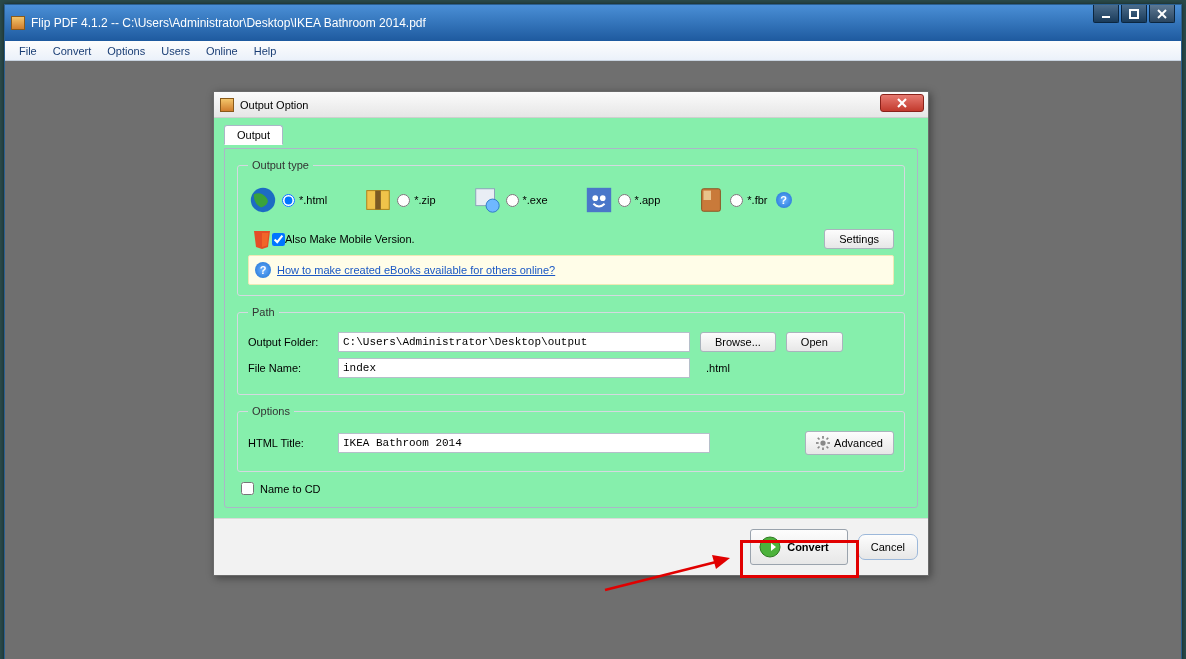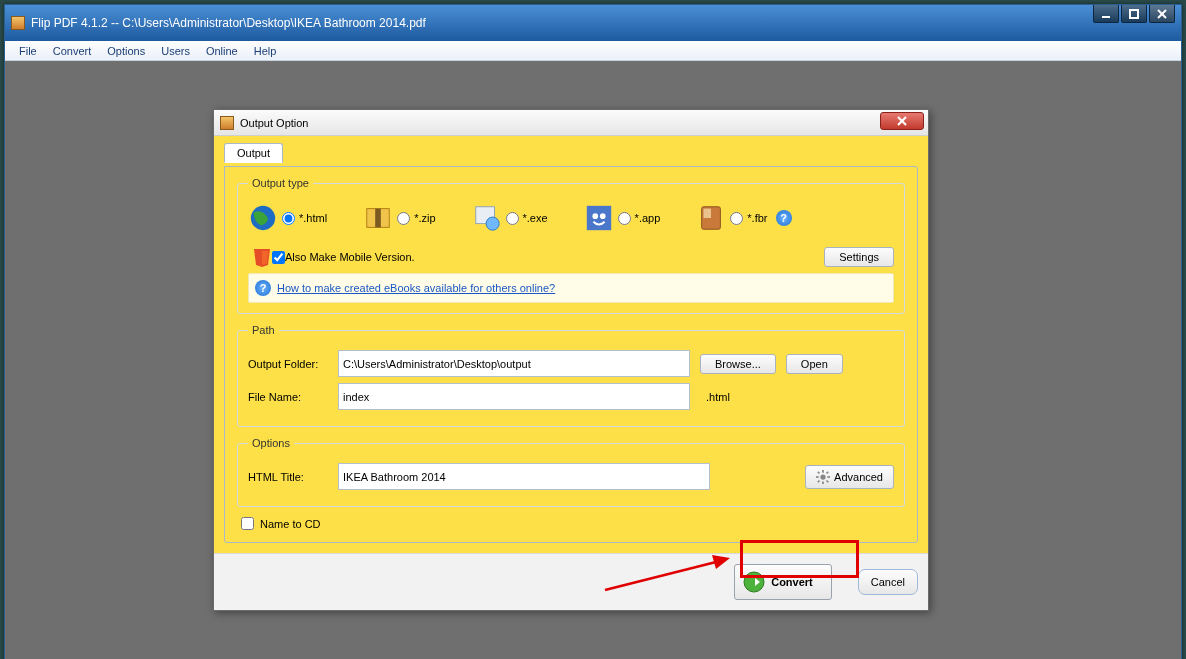--- a/index.html
+++ b/index.html
@@ -12,21 +12,21 @@
 .titlebar .title-text { flex: 1; font-size: 12px; }
 .win-controls { display: flex; position: absolute; top: 0; right: 6px; }
 .win-btn { width: 26px; height: 18px; background: linear-gradient(#4b6c8b,#1a3b5a); border: 1px solid #0b2640; border-top: none; margin-left: 2px; display:flex;align-items:center;justify-content:center;color:#fff;font-weight:bold; cursor:pointer; border-radius:0 0 2px 2px;}
 .win-btn.close { background: linear-gradient(#5c7893,#2b4660);} 
 .win-btn svg { width:10px;height:10px;stroke:#fff;stroke-width:2;fill:none;}
 .menubar { background: linear-gradient(#fdfdfd,#ebf1fa); border-bottom: 1px solid #c8d3e0; height: 20px; display: flex; align-items: center; padding: 0 6px; }
 .menubar span { color: #1a3e75; padding: 2px 8px; cursor: pointer; }
 .app-body { background: #6f6f6f; height: 606px; }
 
 
-.dialog { position: absolute; left: 213px; top: 109px; width: 716px; background: #fde047; border: 1px solid #6b6b6b; box-shadow: 2px 2px 8px rgba(0,0,0,.4); }
+.dialog { position: absolute; left: 213px; top: 91px; width: 716px; background: #86efac; border: 1px solid #6b6b6b; box-shadow: 2px 2px 8px rgba(0,0,0,.4); }
 .dlg-title { height: 26px; background: linear-gradient(#fbfbfb,#e6e6e6); border-bottom: 1px solid #cfcfcf; display:flex; align-items:center; padding:0 6px; position:relative;}
 .dlg-title .dlg-icon { width:14px;height:14px;background:linear-gradient(#f3c56a,#d07d2d);border:1px solid #8a5a1a;margin-right:6px;}
 .dlg-close { position:absolute; right:4px; top:2px; width:44px; height:18px; background:linear-gradient(#e77a71,#c23a2d); border:1px solid #8a221a; border-radius:3px; display:flex;align-items:center;justify-content:center;cursor:pointer;}
 .dlg-close svg{width:10px;height:10px;stroke:#fff;stroke-width:2.2;fill:none;}
 .dlg-body { padding: 6px 10px 10px; }
 
 .tabstrip { margin-bottom: 4px; }
 .tab { display:inline-block; padding:3px 12px; border:1px solid #aab7c7; border-bottom-color:#fff; background:#fff; position:relative; top:1px; border-radius:3px 3px 0 0;}
 .tab-pane { border:1px solid #aab7c7; border-radius:0 3px 3px 3px; padding:10px 12px 12px; }
 
@@ -45,31 +45,31 @@
 .info-row { background:#fffde8; border:1px solid #f0e9b5; padding:6px; display:flex; align-items:center; gap:6px; margin-top:6px; border-radius:2px;}
 .info-row a { color:#1b58c4; text-decoration:underline; cursor:pointer;}
 .info-icon{width:16px;height:16px;border-radius:50%;background:radial-gradient(#6db2ff,#1b6fd1);display:flex;align-items:center;justify-content:center;color:#fff;font-weight:bold;font-size:11px;}
 .help-icon{width:16px;height:16px;border-radius:50%;background:radial-gradient(#6db2ff,#1b6fd1);display:flex;align-items:center;justify-content:center;color:#fff;font-weight:bold;font-size:11px;margin-left:4px;}
 
 .settings-btn, .std-btn { background:linear-gradient(#fdfdfd,#e7e7e7); border:1px solid #aab3bd; border-radius:3px; padding:3px 14px; cursor:pointer;}
 .settings-btn{float:right; margin-top:4px;}
 
 .field-row{display:flex;align-items:center;gap:10px;margin:6px 0;}
 .field-row label{width:80px;}
-.field-row input[type=text]{flex:0 0 352px;height:27px;border:1px solid #b5bfca;padding:0 4px;background:#fff;}
+.field-row input[type=text]{flex:0 0 352px;height:20px;border:1px solid #b5bfca;padding:0 4px;background:#fff;font-family:Liberation Mono, monospace;}
 .ext{margin-left:6px;}
 
 .adv-btn{background:linear-gradient(#fdfdfd,#e7e7e7);border:1px solid #aab3bd;border-radius:3px;padding:4px 10px;display:flex;align-items:center;gap:4px;cursor:pointer;}
 .gear{width:14px;height:14px;}
 
 .burn-row{display:flex;align-items:center;gap:6px;padding-left:4px;}
 
 .dlg-footer{background:#f2f2f2;border-top:1px solid #dadada;padding:10px;display:flex;justify-content:flex-end;align-items:center;gap:10px;}
 .convert-btn{background:linear-gradient(#fdfdfd,#e7e7e7);border:1px solid #9aa3ad;border-radius:3px;padding:6px 18px 6px 8px;display:flex;align-items:center;gap:6px;font-weight:bold;cursor:pointer;}
-.cancel-btn{background:linear-gradient(#fdfdfd,#e7e7e7);border:1px solid #9cb8da;border-radius:7px;padding:6px 12px;cursor:pointer;margin-left:16px;}
+.cancel-btn{background:linear-gradient(#fdfdfd,#e7e7e7);border:1px solid #9cb8da;border-radius:7px;padding:6px 12px;cursor:pointer;}
 
 
 .red-box{position:absolute; border:3px solid #e10000; pointer-events:none;}
 .red-arrow{position:absolute; pointer-events:none;}
 
 input[type=radio],input[type=checkbox]{margin:0;cursor:pointer;}
 </style>
 </head>
 <body>
 

